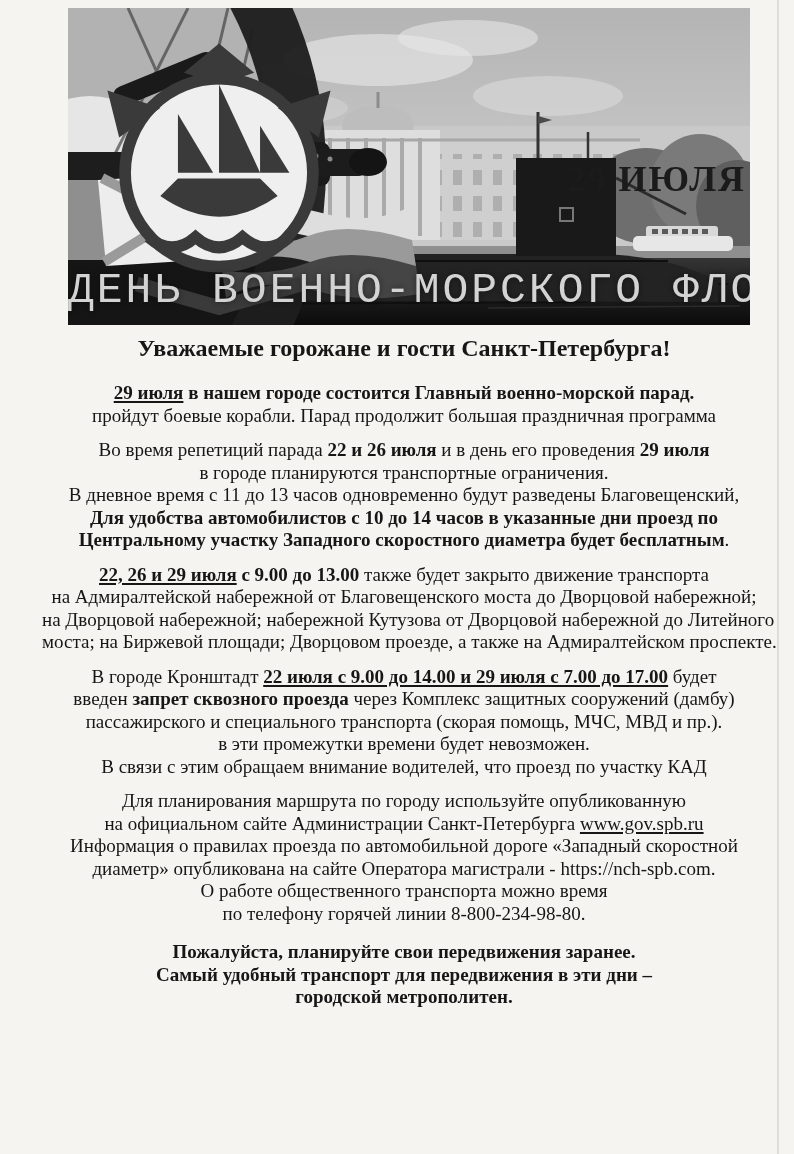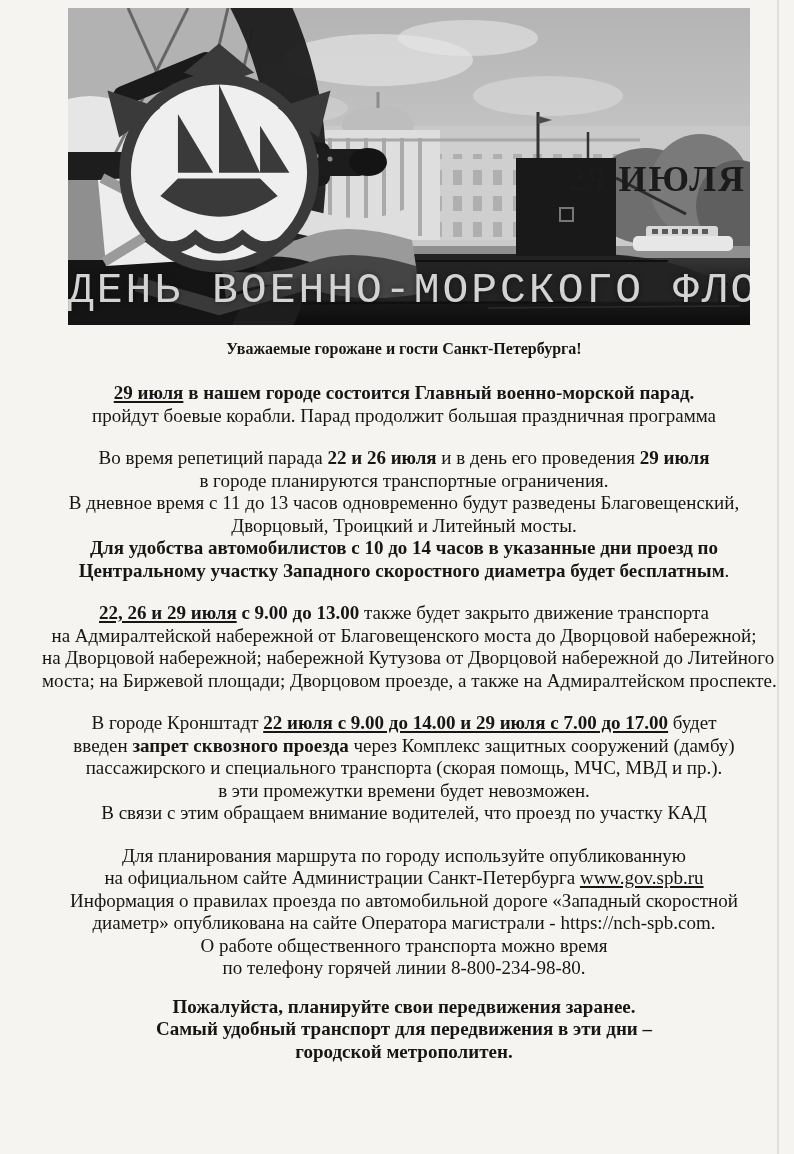--- a/index.html
+++ b/index.html
@@ -38,24 +38,24 @@
     color:#1b1b1b;white-space:nowrap;
   }
 
   
   .doc{
     position:absolute;left:42px;top:337px;width:724px;
     text-align:center;
     font-size:19px;line-height:22.5px;
   }
   .salutation{
-    font-weight:bold;font-size:16px;line-height:23px;
+    font-weight:bold;font-size:24px;line-height:23px;
     margin:0 0 22px 0;white-space:nowrap;
   }
-  .para{margin-top:20px}
+  .para{margin-top:12px}
   .para:first-child{margin-top:14px}
   .para.tight{margin-top:16px}
   .line{white-space:nowrap}
   .run.b{font-weight:bold}
   .run.u{text-decoration:underline;text-decoration-thickness:2px;text-underline-offset:2px}
 </style>
 </head>
 <body style="--page-bg: #f5f4f1; --ink: #161616; --photo-title: #d3d3d3;">
 
 <div class="scan-edge"></div>
@@ -209,21 +209,20 @@
   <div class="salutation">Уважаемые горожане и гости Санкт-Петербурга!</div>
   <div>
       <div class="para">
         <div class="line"><span class="run b u">29 июля</span><span class="run b"> в нашем городе состоится Главный военно-морской парад.</span></div>
         <div class="line"><span class="run">пройдут боевые корабли. Парад продолжит большая праздничная программа</span></div>
       </div>
       <div class="para">
         <div class="line"><span class="run">Во время репетиций парада </span><span class="run b">22 и 26 июля</span><span class="run"> и в день его проведения </span><span class="run b">29 июля</span></div>
         <div class="line"><span class="run">в городе планируются транспортные ограничения.</span></div>
         <div class="line"><span class="run">В дневное время с 11 до 13 часов одновременно будут разведены Благовещенский,</span></div>
-        <div class="line"><span class="run">Дворцовый, Троицкий и Литейный мосты.</span></div>
         <div class="line"><span class="run b">Для удобства автомобилистов с 10 до 14 часов в указанные дни проезд по</span></div>
         <div class="line"><span class="run b">Центральному участку Западного скоростного диаметра будет бесплатным</span><span class="run">.</span></div>
       </div>
       <div class="para">
         <div class="line"><span class="run b u">22, 26 и 29 июля</span><span class="run b"> с 9.00 до 13.00</span><span class="run"> также будет закрыто движение транспорта</span></div>
         <div class="line"><span class="run">на Адмиралтейской набережной от Благовещенского моста до Дворцовой набережной;</span></div>
         <div class="line"><span class="run">на Дворцовой набережной; набережной Кутузова от Дворцовой набережной до Литейного</span></div>
         <div class="line"><span class="run">моста; на Биржевой площади; Дворцовом проезде, а также на Адмиралтейском проспекте.</span></div>
       </div>
       <div class="para">

